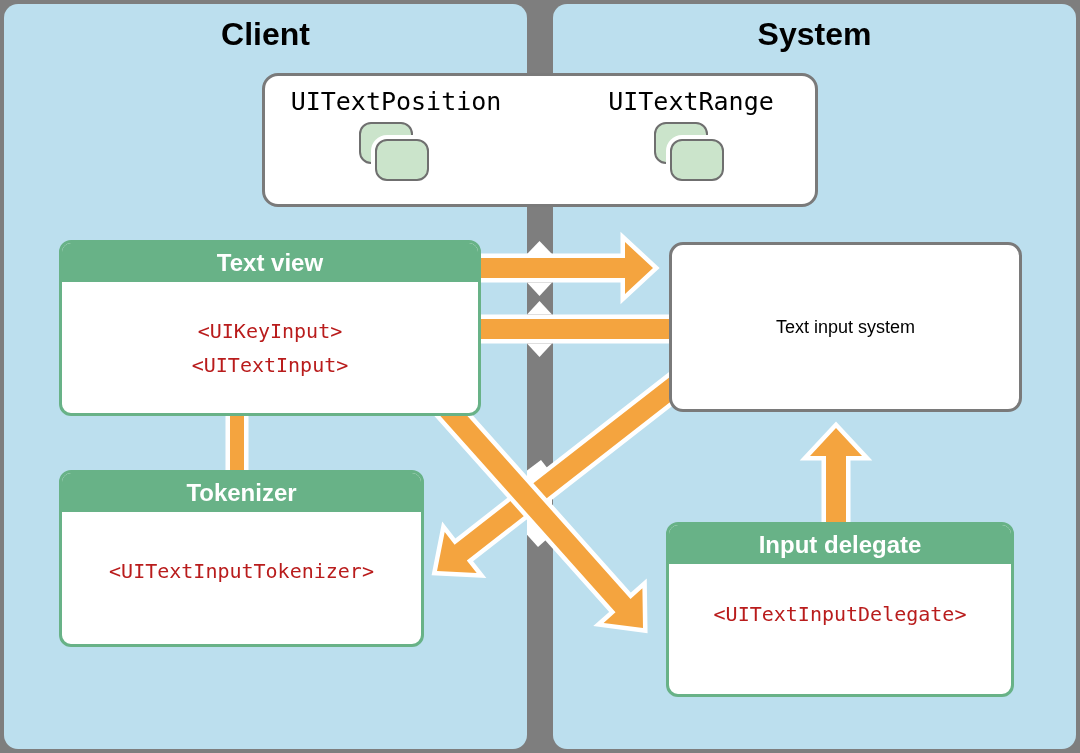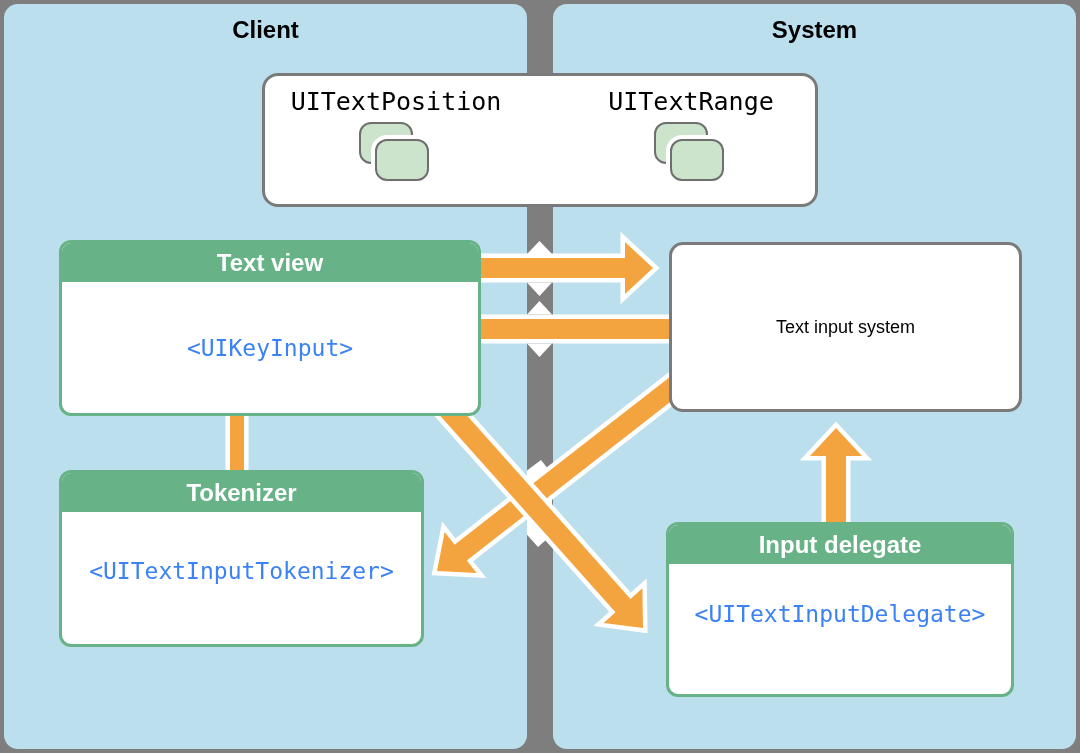--- a/index.html
+++ b/index.html
@@ -9,21 +9,21 @@
     font-family:"Liberation Sans", sans-serif;
   }
   .panel{
     position:absolute;top:4px;width:523px;height:745px;
     background:#bcdfee;border-radius:14px;
   }
   .panel.client{left:4px;}
   .panel.system{left:553px;}
   .panel-title{
     position:absolute;top:12px;left:0;width:100%;
-    text-align:center;font-weight:bold;font-size:24px;color:#000;
+    text-align:center;font-weight:bold;font-size:32px;color:#000;
   }
   .overlay{position:absolute;left:0;top:0;z-index:2;pointer-events:none;}
 
   
   .wbox{
     position:absolute;background:#fff;border:3px solid #7a7a7a;z-index:3;
     box-sizing:border-box;
   }
   .top-box{left:262px;top:73px;width:556px;height:134px;border-radius:16px;}
   .tis-box{
@@ -53,21 +53,21 @@
     overflow:hidden;z-index:3;box-sizing:border-box;
     display:flex;flex-direction:column;
   }
   .gbox-header{
     height:39px;flex:0 0 39px;background:#68b287;color:#fff;
     font-weight:bold;font-size:24px;
     display:flex;align-items:center;justify-content:center;
   }
   .gbox-body{
     flex:1;display:flex;flex-direction:column;align-items:center;justify-content:center;
-    font-family:"DejaVu Sans Mono", monospace;font-size:23px;color:#3b82f6;
+    font-family:"DejaVu Sans Mono", monospace;font-size:20px;color:#b91c1c;
     line-height:34px;white-space:nowrap;
   }
   .textview-box{left:59px;top:240px;width:422px;height:176px;}
   .tokenizer-box{left:59px;top:470px;width:365px;height:177px;}
   .tokenizer-box .gbox-body{padding-bottom:14px;}
   .delegate-box{left:666px;top:522px;width:348px;height:175px;}
   .delegate-box .gbox-body{padding-bottom:31px;}
 </style>
 </head>
 <body>
@@ -117,20 +117,21 @@
       <div class="card back"></div>
       <div class="card front"></div>
     </div>
   </div>
 </div>
 
 <div class="gbox textview-box">
   <div class="gbox-header">Text view</div>
   <div class="gbox-body">
     <div>&lt;UIKeyInput&gt;</div>
+    <div>&lt;UITextInput&gt;</div>
   </div>
 </div>
 
 <div class="gbox tokenizer-box">
   <div class="gbox-header">Tokenizer</div>
   <div class="gbox-body">
     <div>&lt;UITextInputTokenizer&gt;</div>
   </div>
 </div>
 

